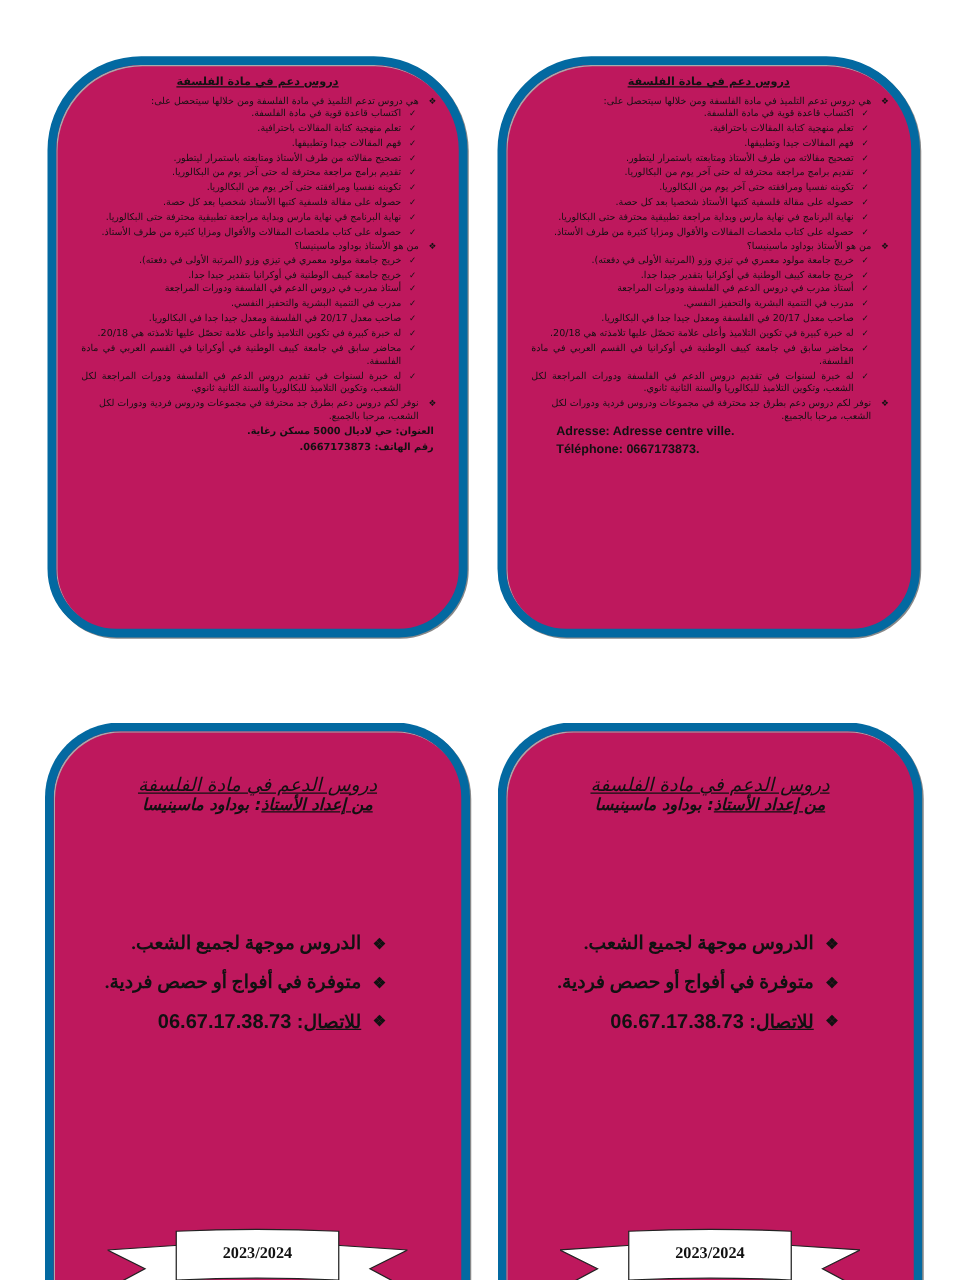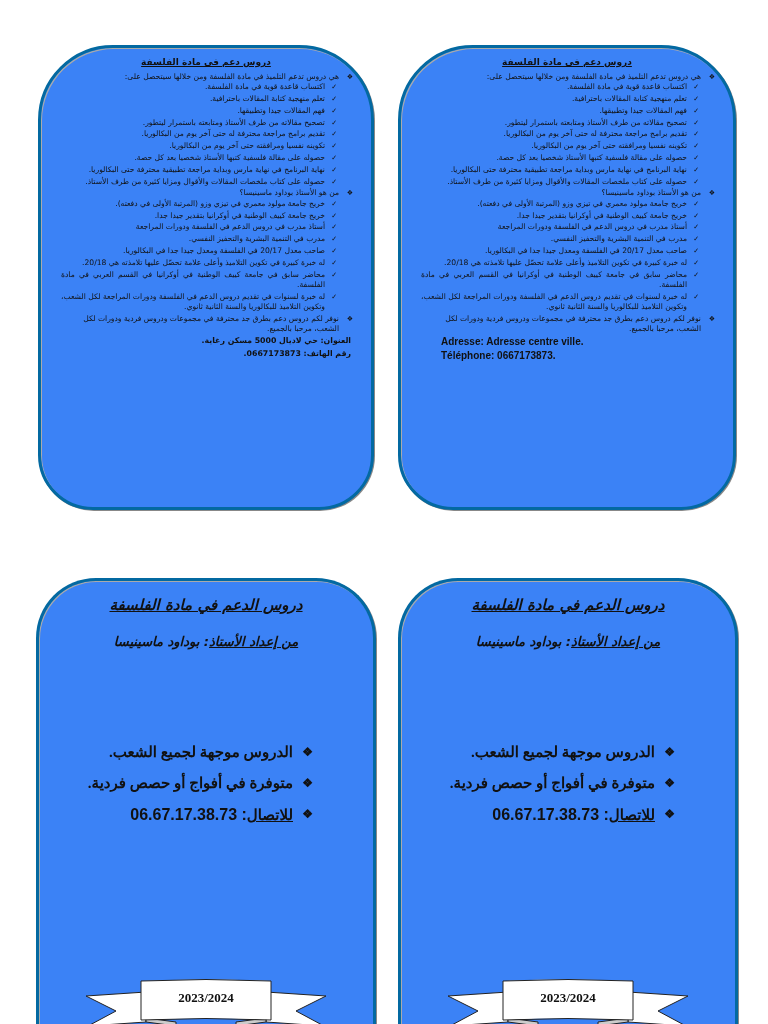--- a/index.html
+++ b/index.html
@@ -1,23 +1,23 @@
 <!DOCTYPE html>
 <html><head>
 <meta charset="utf-8">
 <style>
   html, body { margin: 0; padding: 0; background: #ffffff; }
   body { width: 768px; height: 1024px; position: relative; overflow: hidden; font-family: "DejaVu Sans", sans-serif; color: #111; }
 
   .card {
     position: absolute;
     box-sizing: border-box;
-    border: 3px solid #0369a1;
+    border: 7px solid #0369a1;
     box-shadow: 1px 1px 0 #888, inset 1px 1px 0 #aaa;
-    background: #3b82f6;
+    background: #be185d;
   }
   .card.top { border-radius: 75px 75px 55px 55px; }
   .card.bottom { border-radius: 60px 60px 0 0; border-bottom: none; }
 
   #card-tl { left: 38px;  top: 45px;  width: 336px; height: 465px; }
   #card-tr { left: 398px; top: 45px;  width: 338px; height: 465px; }
   #card-bl { left: 36px;  top: 578px; width: 340px; height: 460px; }
   #card-br { left: 398px; top: 578px; width: 340px; height: 460px; }
 
   .info-title {
@@ -27,22 +27,22 @@
   }
   .info-body { direction: rtl; padding: 0 18px 0 20px; font-size: 7.6px; line-height: 10.3px; }
   .bullet-main { position: relative; padding-right: 14px; }
   .bullet-main::before { content: "\2756"; position: absolute; right: 0; top: 0; font-size: 7px; }
   .check-list { list-style: none; margin: 0; padding: 0 16px 0 0; }
   .check-list li { position: relative; padding-right: 12px; text-align: justify; margin-bottom: 1.5px; }
   .check-list li::before { content: "\2713"; position: absolute; right: 0; top: 0; font-size: 7px; }
   .contact-ar { font-weight: bold; font-size: 7.8px; margin-top: 2px; padding-right: 2px; }
   .contact-fr { direction: ltr; text-align: left; font-family: "Liberation Sans", sans-serif; font-weight: bold; font-size: 10px; line-height: 12px; padding-left: 40px; margin-top: 2px; }
 
-  .cover-title { direction: rtl; text-align: center; font-weight: bold; font-style: italic; font-size: 15px; text-decoration: underline; margin-top: 15px; }
-  .cover-author { direction: rtl; text-align: center; font-weight: bold; font-style: italic; font-size: 13px; margin-top: 20px; }
+  .cover-title { direction: rtl; text-align: center; font-weight: normal; font-style: italic; font-size: 15px; text-decoration: underline; margin-top: 34px; }
+  .cover-author { direction: rtl; text-align: center; font-weight: bold; font-style: italic; font-size: 13px; }
   .cover-author .u { text-decoration: underline; }
   .cover-list { direction: rtl; margin-top: 88px; padding-right: 60px; font-family: "Liberation Serif", serif; font-weight: bold; font-size: 15px; line-height: 31px; }
   .cover-list .row { position: relative; padding-right: 20px; }
   .cover-list .row::before { content: "\2756"; position: absolute; right: 0; top: 0; font-size: 12px; }
   .cover-list .lbl { text-decoration: underline; }
   .cover-list .phone { font-family: "Liberation Sans", sans-serif; font-size: 16px; letter-spacing: 1px; }
 
   .ribbon { position: absolute; left: 50%; transform: translateX(-50%); top: 397px; width: 240px; height: 52px; }
   .ribbon svg { position: absolute; left: 0; top: 0; }
   .ribbon .year { position: absolute; left: 0; right: 0; top: 12px; text-align: center; font-family: "Liberation Serif", serif; font-weight: bold; font-size: 13px; }

